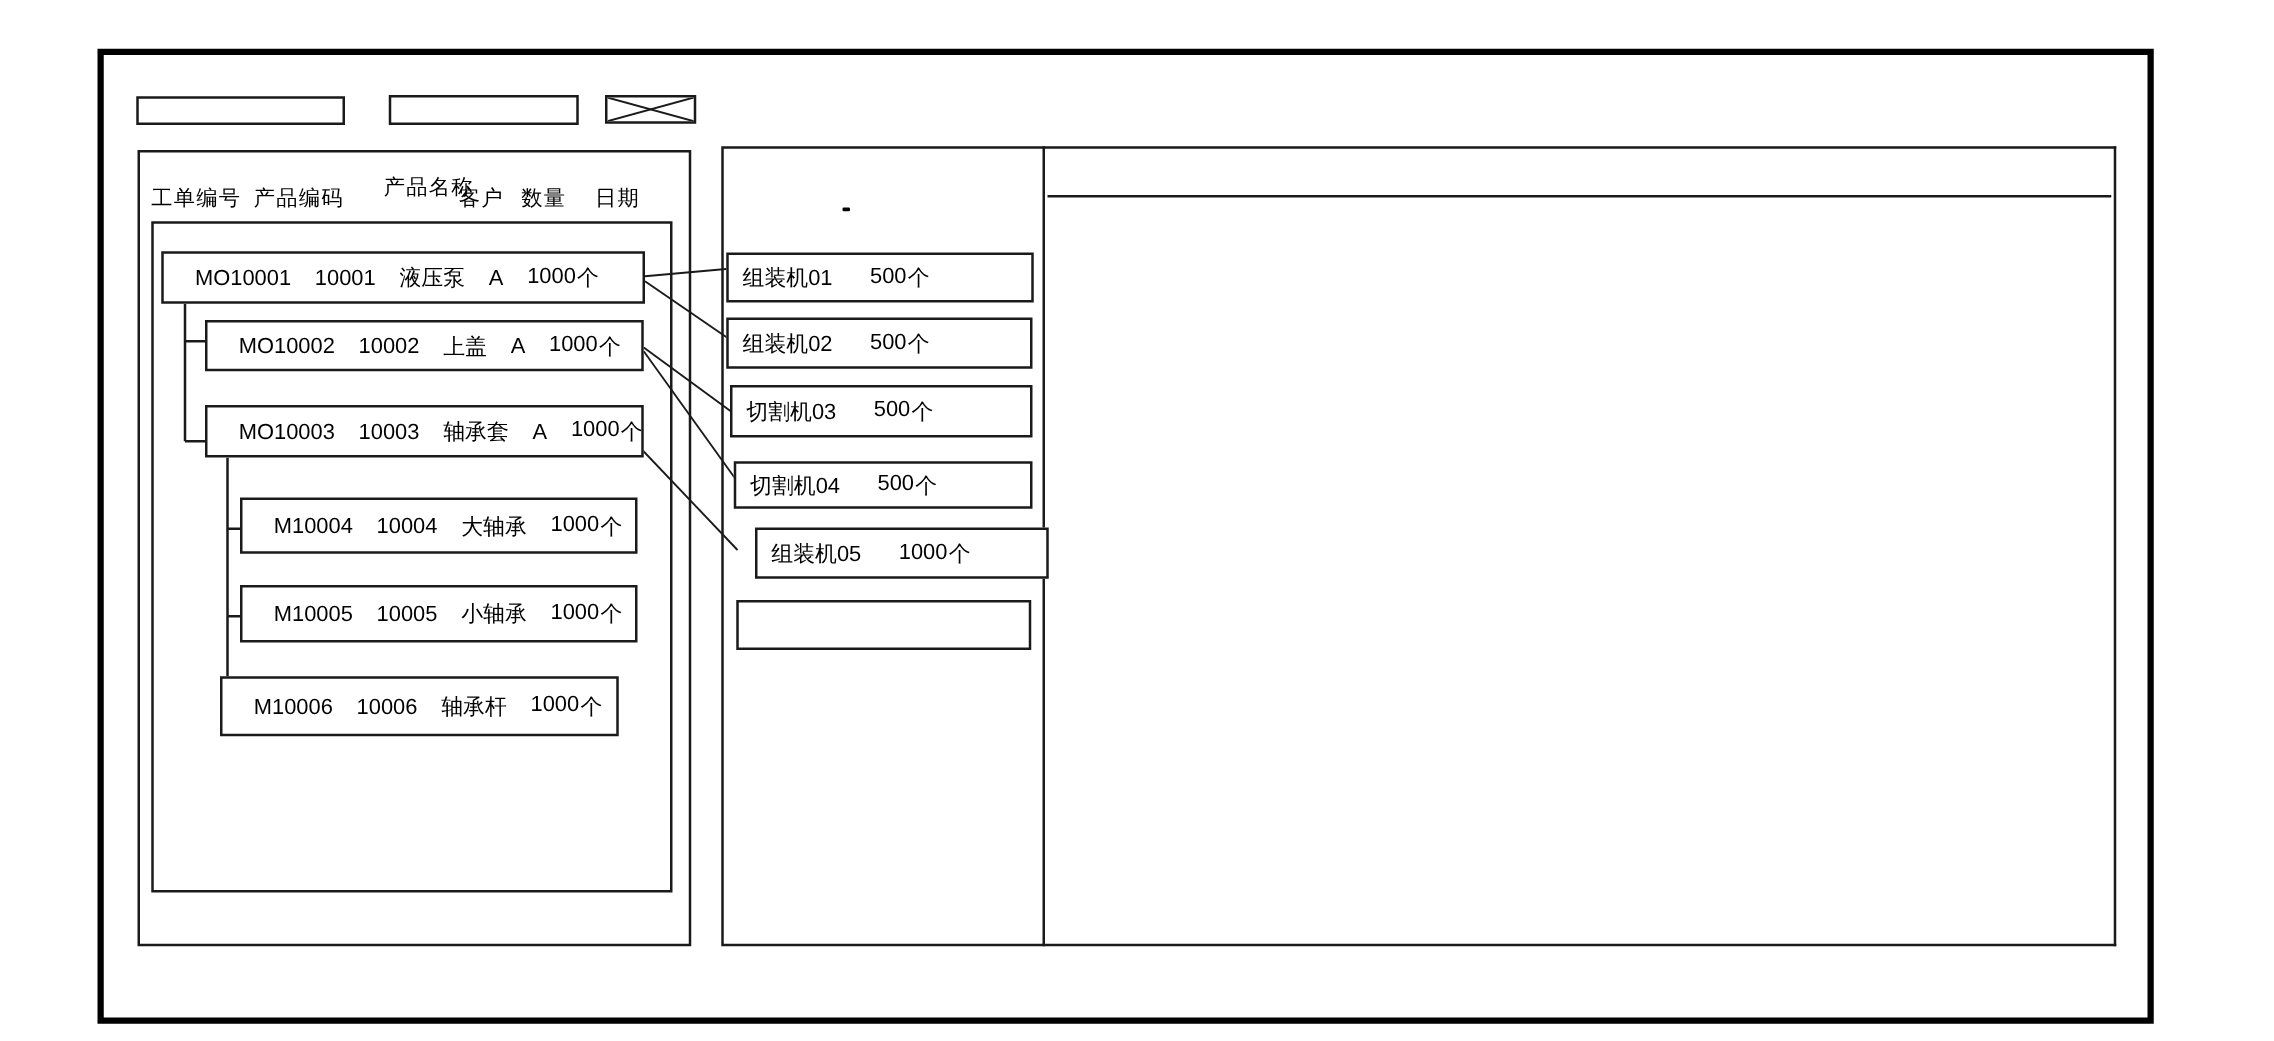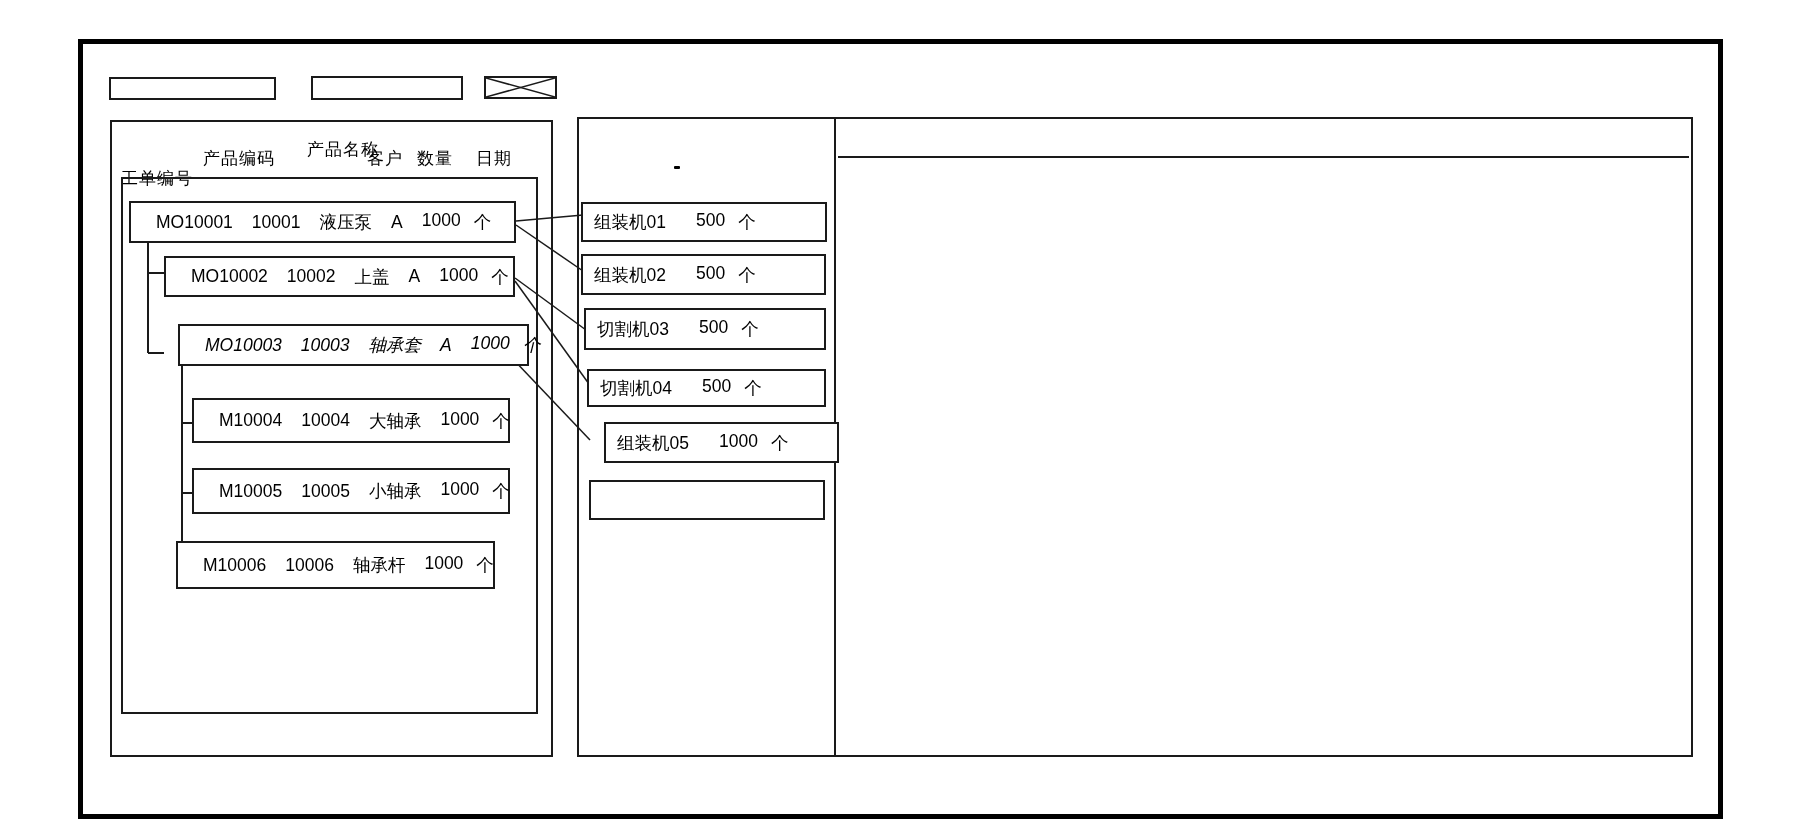--- a/index.html
+++ b/index.html
@@ -5,21 +5,21 @@
   html,body{margin:0;padding:0;background:#ffffff;}
   body{font-family:"Liberation Sans",sans-serif;color:#000;}
   #canvas{position:relative;width:1819px;height:833px;background:#fff;overflow:hidden;}
   .abs{position:absolute;box-sizing:border-box;}
   .outer{border:5px solid #000;}
   .inputbox{border:2px solid #1a1a1a;background:#fff;}
   .panel{border:2px solid #1a1a1a;background:transparent;}
   .hdr{position:absolute;font-size:17px;white-space:nowrap;letter-spacing:1px;}
   .obox{border:2px solid #1a1a1a;background:#fff;display:flex;align-items:center;gap:19px;padding-left:25px;font-size:17.5px;white-space:nowrap;}
   .mbox{border:2px solid #1a1a1a;background:#fff;display:flex;align-items:center;gap:30px;padding-left:11px;font-size:17.5px;white-space:nowrap;}
-  .qtyg{display:flex;gap:13px;}
+  .qtyg{display:flex;gap:1px;}
   svg.lines{position:absolute;left:0;top:0;pointer-events:none;}
   .divider{border-top:2px solid #1a1a1a;}
   .dot{background:#000;border-radius:1px;}
 </style>
 </head>
 <body>
 
 <div id="canvas">
 
   <div class="abs outer" style="left:78px;top:39px;width:1645px;height:780px;"></div>
@@ -31,21 +31,21 @@
       <line x1="0" y1="0" x2="69" y2="19" stroke="#1a1a1a" stroke-width="1.5"></line>
       <line x1="0" y1="19" x2="69" y2="0" stroke="#1a1a1a" stroke-width="1.5"></line>
     </svg>
   </div>
 
   <div class="abs panel" style="left:110px;top:120px;width:443px;height:637px;"></div>
   <div class="abs panel" style="left:577px;top:117px;width:259px;height:640px;"></div>
   <div class="abs panel" style="left:834px;top:117px;width:859px;height:640px;border-left:none;"></div>
   <div class="abs divider" style="left:838px;top:156px;width:851px;height:0;"></div>
 
-  <span class="hdr" style="left:121px;top:147px;margin-top:20px;">工单编号</span>
+  <span class="hdr" style="left:121px;top:147px;">工单编号</span>
   <span class="hdr" style="left:203px;top:147px;">产品编码</span>
   <span class="hdr" style="left:283px;top:138px;margin-left:24px;">产品名称</span>
   <span class="hdr" style="left:367px;top:147px;">客户</span>
   <span class="hdr" style="left:417px;top:147px;text-align:right;">数量</span>
   <span class="hdr" style="left:476px;top:147px;">日期</span>
 
   <div class="abs panel" style="left:121px;top:177px;width:417px;height:537px;"></div>
 
   <svg class="lines" width="1819" height="833" viewBox="0 0 1819 833">
     <path d="M148 243 L148 353 M148 273 L164 273 M148 353 L164 353" stroke="#1a1a1a" stroke-width="2" fill="none"></path>
@@ -72,21 +72,21 @@
     <span>MO10002</span>
     <span>10002</span>
     <span>上盖</span>
     <span>A</span>
     <span class="qtyg">
         <span>1000</span>
         <span>个</span>
       </span>
   </div>
 
-  <div class="abs obox" style="left:178px;top:324px;width:351px;height:42px;font-style:italic;">
+  <div class="abs obox" style="left:164px;top:324px;width:351px;height:42px;">
     <span>MO10003</span>
     <span>10003</span>
     <span>轴承套</span>
     <span>A</span>
     <span class="qtyg">
         <span>1000</span>
         <span>个</span>
       </span>
   </div>
 

